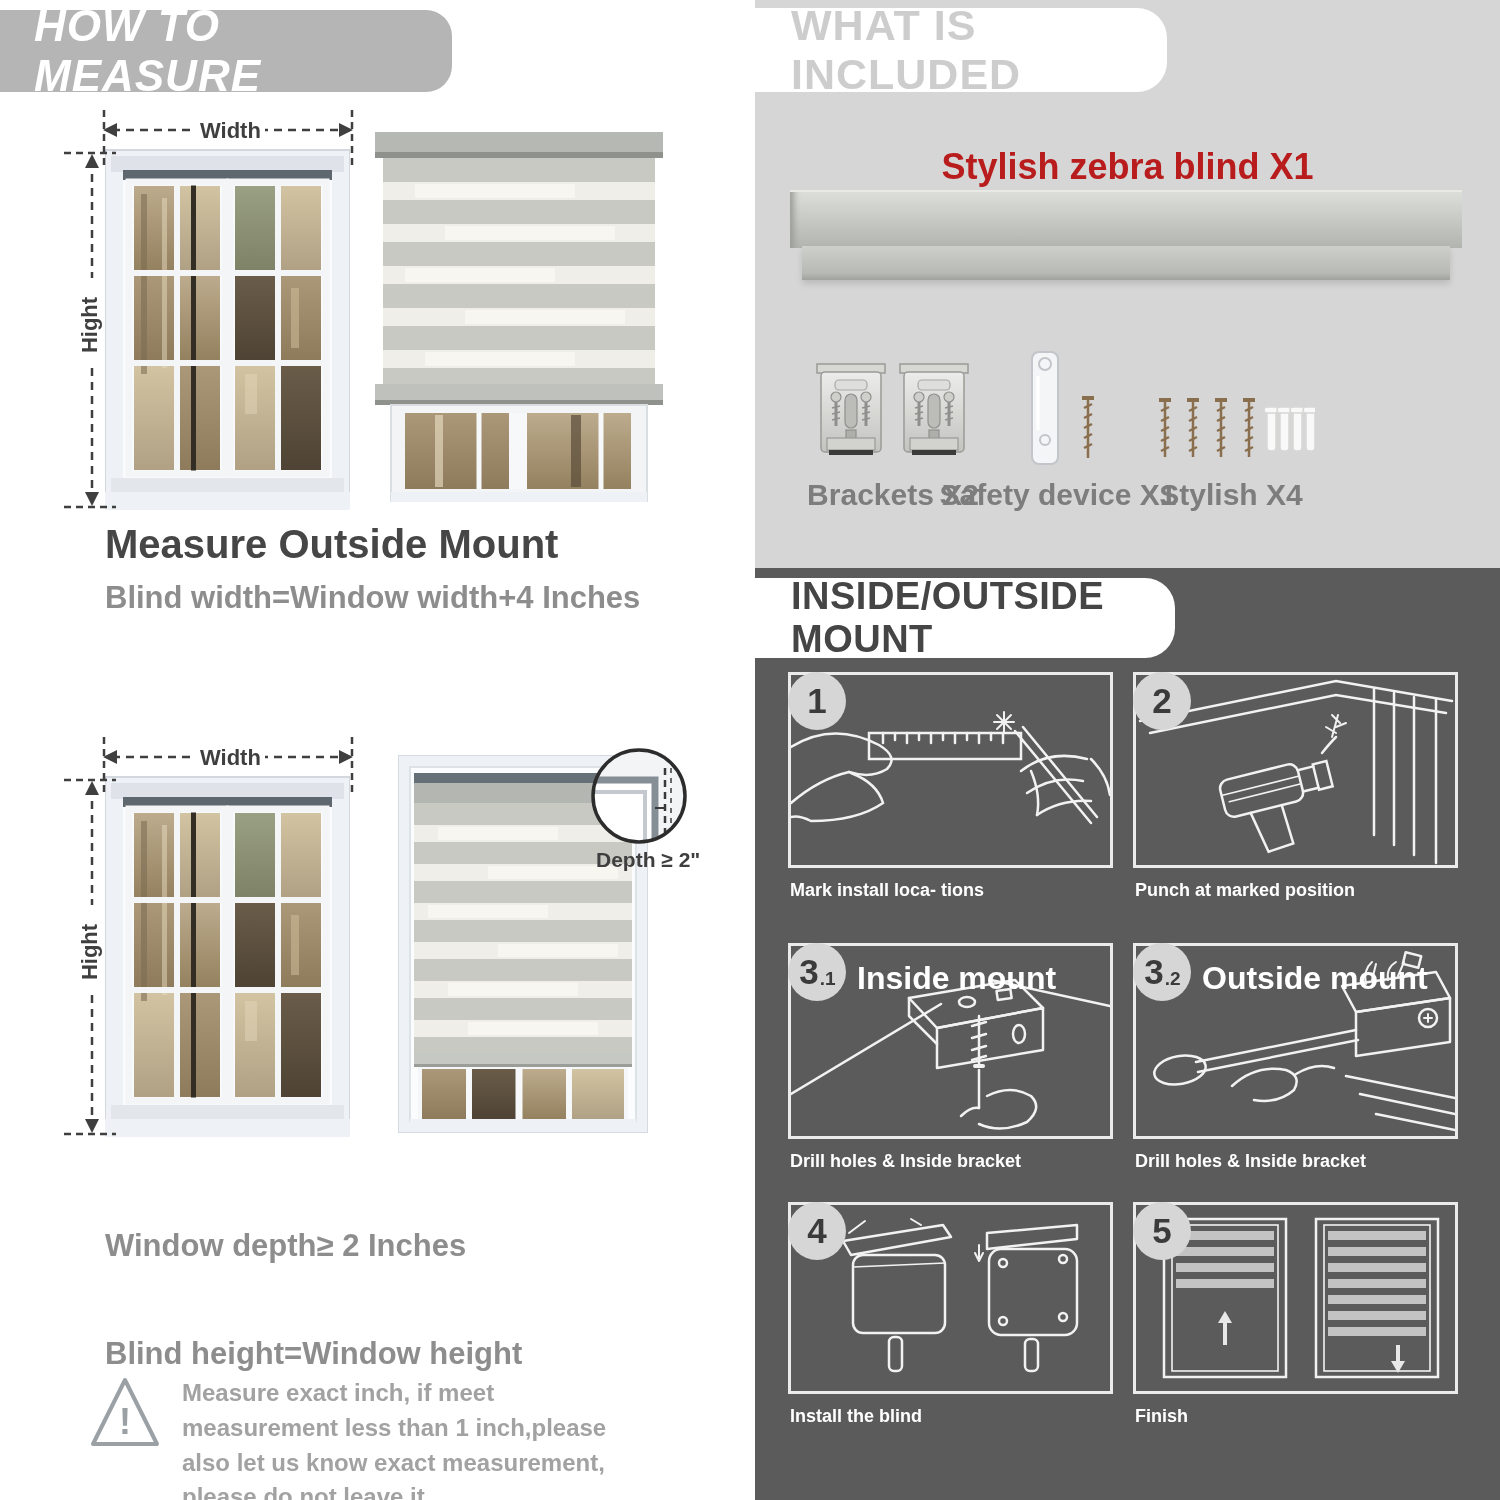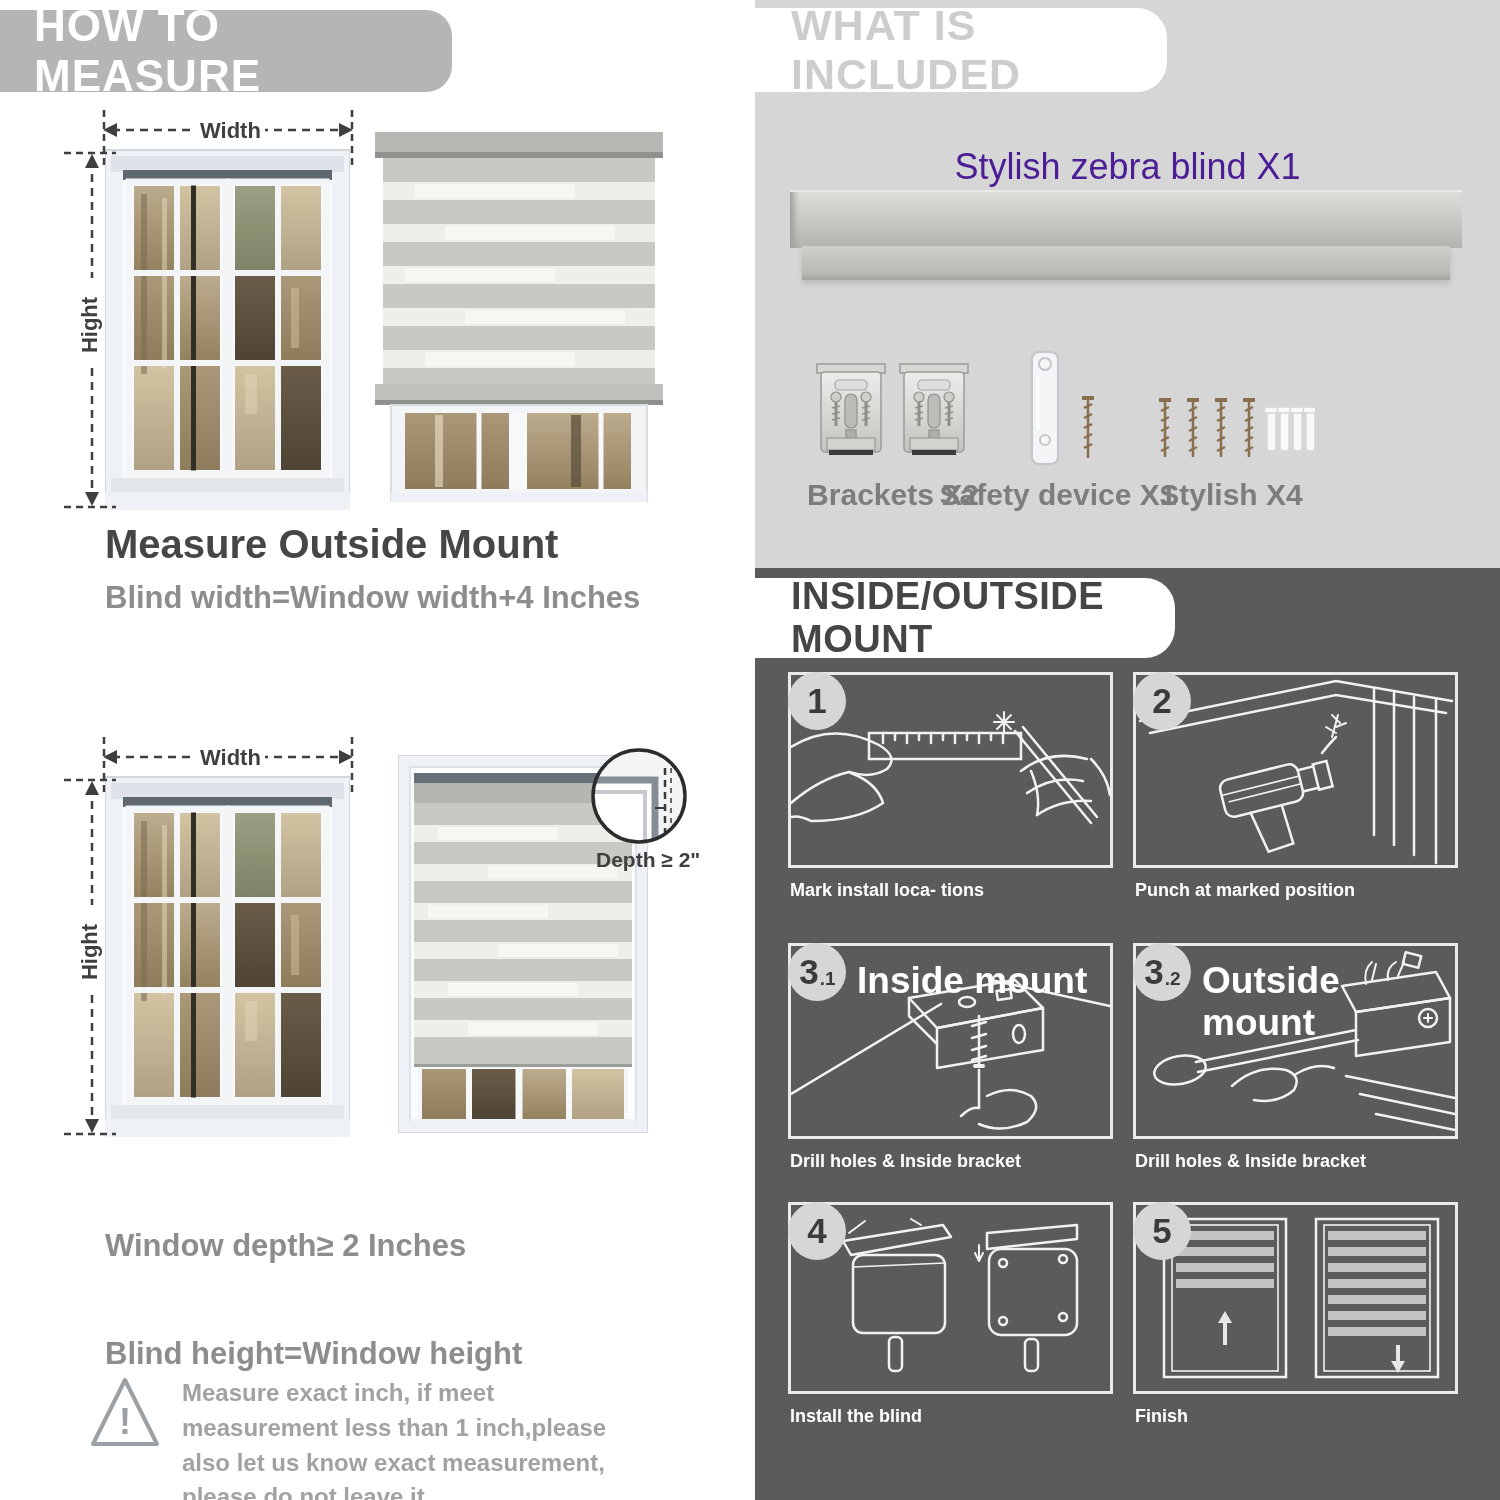--- a/index.html
+++ b/index.html
@@ -1,44 +1,44 @@
 <!DOCTYPE html>
 <html><head>
 <meta charset="utf-8">
 <style>
   html,body{margin:0;padding:0;background:#ffffff;}
   .canvas{position:relative;width:1500px;height:1500px;background:#ffffff;overflow:hidden;
           font-family:"Liberation Sans","DejaVu Sans",sans-serif;}
   .abs{position:absolute;}
   .pill{display:flex;align-items:center;}
   .pill-gray{background:#b5b5b5;border-radius:0 26px 26px 0;}
-  .pill-gray span{color:#ffffff;font-weight:bold;font-size:44px;letter-spacing:1px;padding-left:34px;}
+  .pill-gray span{color:#ffffff;font-weight:bold;font-size:44px;letter-spacing:1px;padding-left:34px;font-style:italic;}
   .pill-white-light{background:#ffffff;border-radius:0 30px 30px 0;}
   .pill-white-light span{color:#cdcdcd;font-weight:bold;font-size:43px;letter-spacing:1px;padding-left:36px;}
   .pill-white-dark{background:#ffffff;border-radius:0 30px 30px 0;}
   .pill-white-dark span{color:#454545;font-weight:bold;font-size:38px;letter-spacing:.5px;padding-left:36px;}
   .sec-title{color:#464646;font-weight:bold;font-size:40px;}
   .sec-line{color:#8d8d8d;font-weight:bold;font-size:31px;}
   .dim-label{color:#3f3f3f;font-weight:bold;font-size:22px;background:#ffffff;padding:0 4px;}
   .rot{transform:rotate(-90deg);transform-origin:center;}
   .warn-text{color:#a2a2a2;font-weight:bold;font-size:24px;line-height:1.45;width:470px;}
   .panel-light{background:#d6d6d6;}
   .panel-dark{background:#5b5b5b;}
-  .product-label{color:#4c1d95;font-weight:normal;font-size:36px;text-align:center;}
+  .product-label{color:#b91c1c;font-weight:bold;font-size:36px;text-align:center;}
   .item-label{color:#7d7d7d;font-weight:bold;font-size:30px;white-space:nowrap;transform:translateX(-50%);}
   .bar-top{background:linear-gradient(180deg,#dcded9 0%,#c9ccc6 45%,#b2b5af 100%);
            border-top:2px solid #e9eae6;box-shadow:inset 10px 0 6px -6px #9b9e98;}
   .bar-bottom{background:linear-gradient(180deg,#ced1cb 0%,#b7bab4 80%,#a0a39d 100%);
            box-shadow:0 4px 6px rgba(0,0,0,.12);}
   .step-panel{border:3px solid #ebebeb;box-sizing:border-box;}
   .badge{position:absolute;left:-3px;top:-3px;width:58px;height:58px;border-radius:50%;
          background:#d6d6d6;color:#3b3b3b;display:flex;align-items:center;justify-content:center;
          font-weight:bold;font-size:35px;}
   .badge .sub{font-size:19px;position:relative;top:7px;left:1px;}
-  .step-title{position:absolute;left:66px;top:14px;color:#ffffff;font-weight:bold;font-size:37px;}
+  .step-title{position:absolute;left:66px;top:14px;color:#ffffff;font-weight:bold;font-size:32px;}
   .caption{color:#ffffff;font-weight:bold;font-size:18px;white-space:nowrap;}
   svg{display:block;}
 </style>
 </head>
 <body>
 
 <div class="canvas">
 
   <svg width="0" height="0" class="abs" aria-hidden="true">
     <defs>

